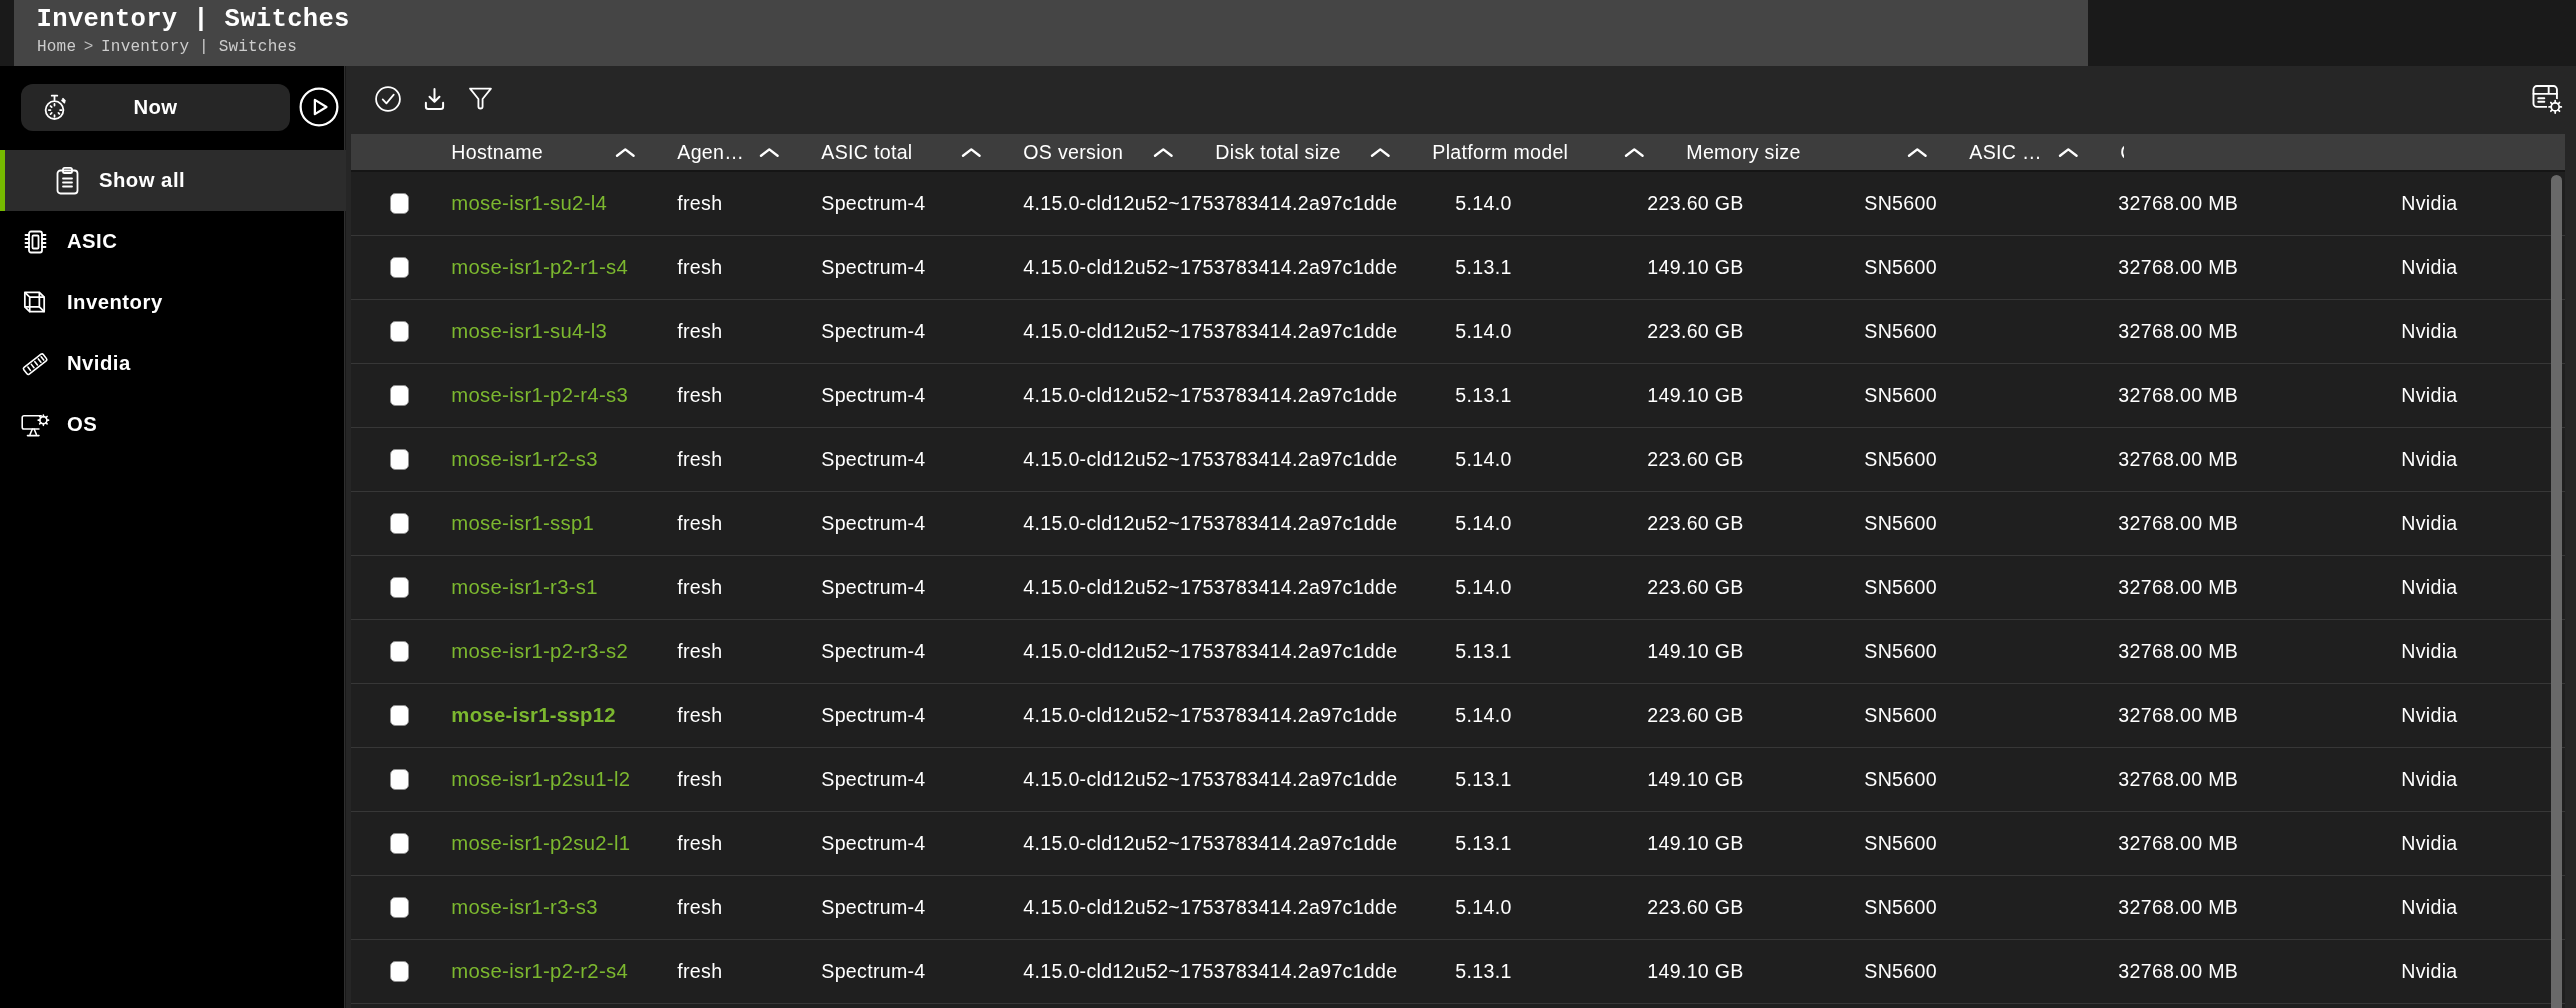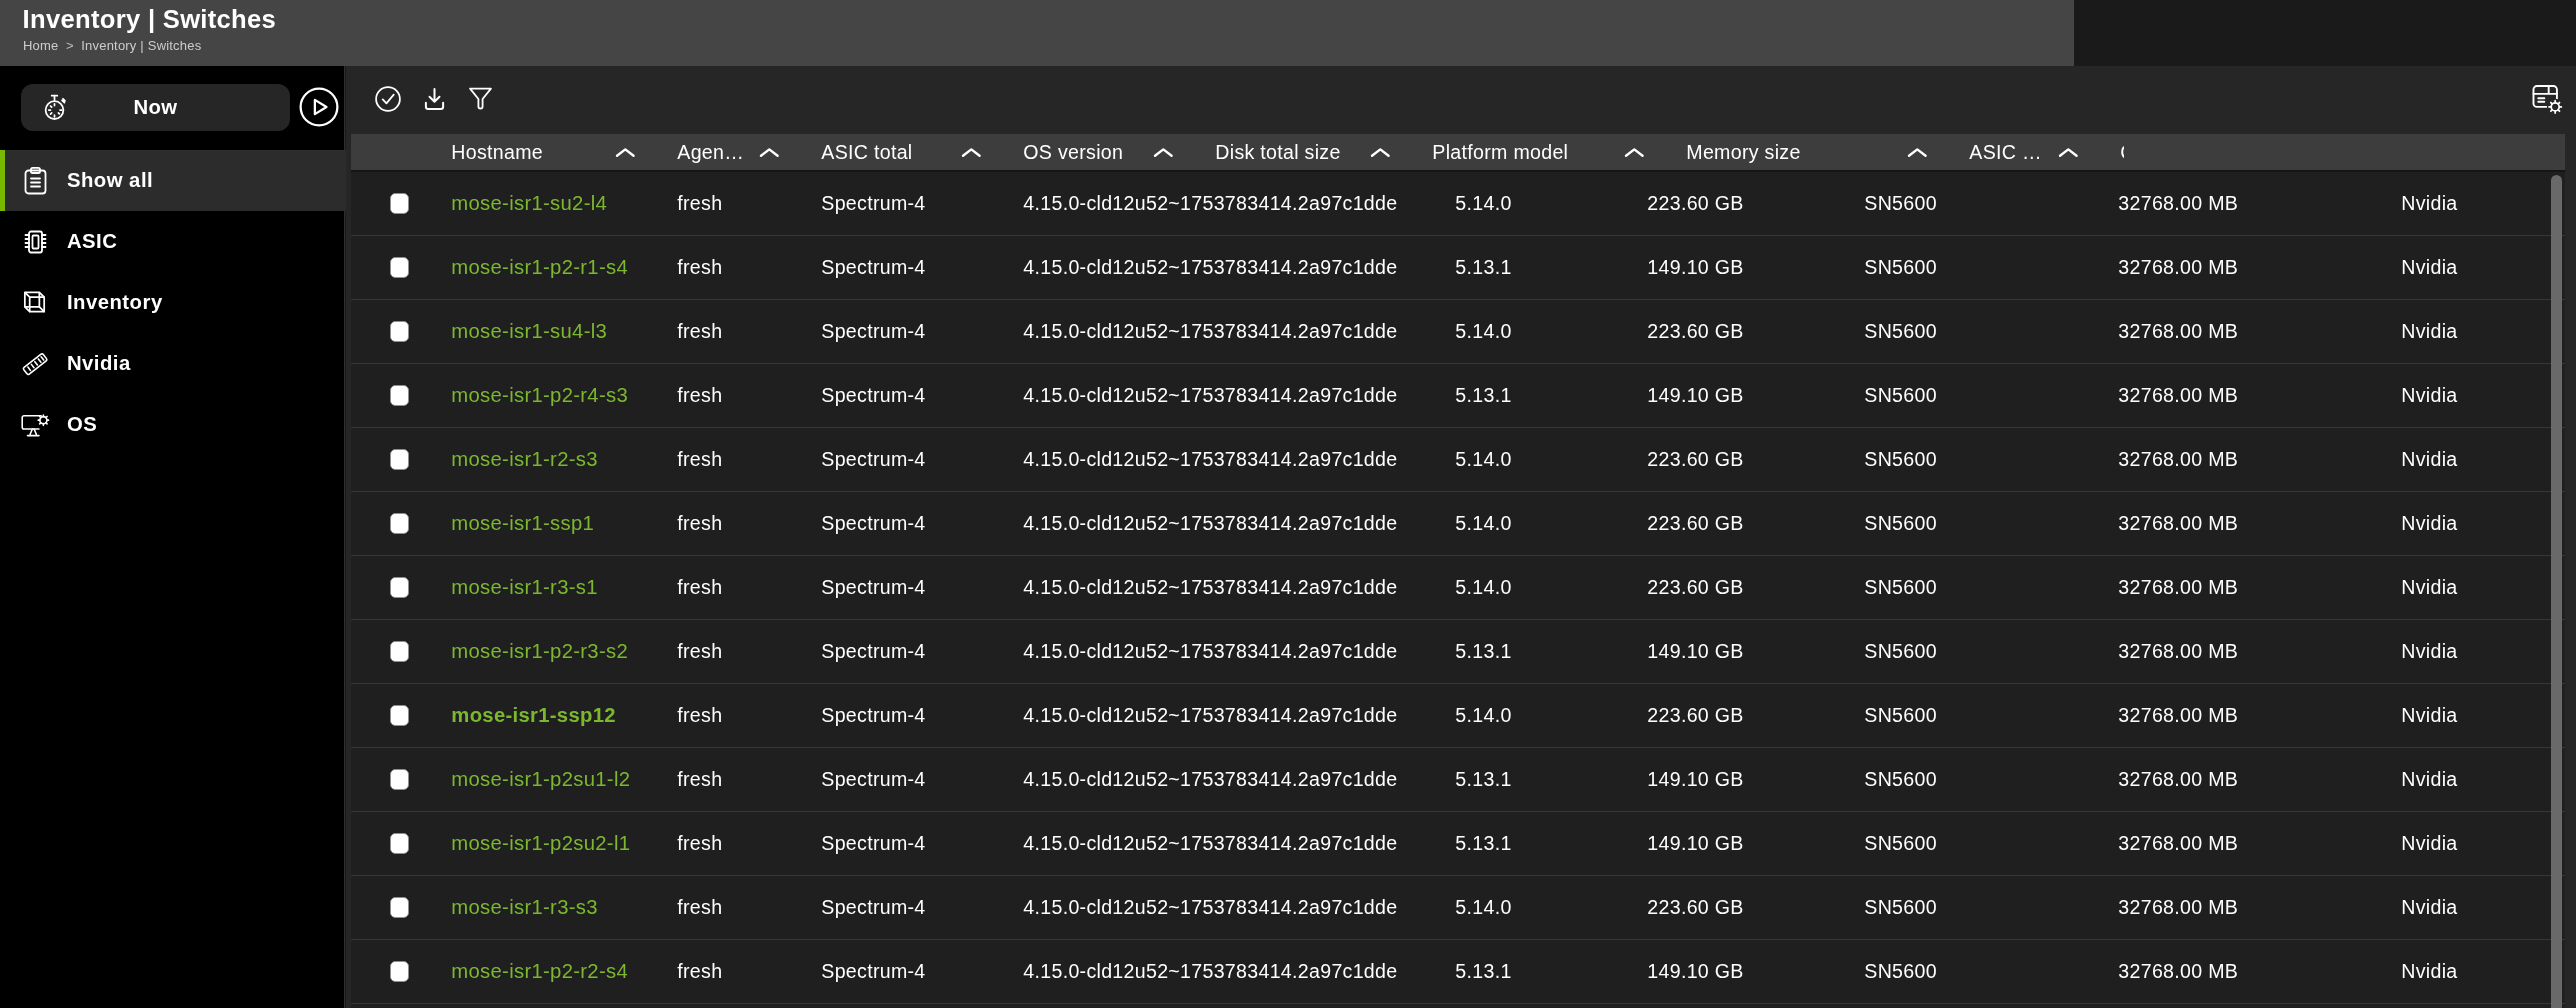--- a/index.html
+++ b/index.html
@@ -7,37 +7,37 @@
     --page-header-bg:#454545; --sidebar-bg:#000000; --content-bg:#262626;
     --table-header-bg:#3d3d3d; --row-bg:#1f1f1f; --row-sep:#373737;
     --pill-bg:#262626; --selected-bg:#2c2c2c; --thumb:#696969;
   }
   *{margin:0;padding:0;box-sizing:border-box;}
   html,body{width:2576px;height:1008px;overflow:hidden;background:#1a1a1a;
     font-family:"Liberation Sans","DejaVu Sans",sans-serif;-webkit-font-smoothing:antialiased;}
   svg{display:block;}
 
   
-  .page-header{position:absolute;left:0;top:0;width:2074px;height:66px;background:var(--page-header-bg);z-index:3;}
+  .page-header{position:absolute;left:14px;top:0;width:2074px;height:66px;background:var(--page-header-bg);z-index:3;font-family:Liberation Mono, monospace;}
   .page-title{position:absolute;left:22.6px;top:4.5px;font-size:25.6px;font-weight:700;color:#ffffff;letter-spacing:0.3px;}
-  .breadcrumb{position:absolute;left:23px;top:38px;font-size:13px;color:#cdcdcd;display:flex;gap:7.5px;align-items:center;letter-spacing:0.2px;}
+  .breadcrumb{position:absolute;left:23px;top:38px;font-size:16px;color:#cdcdcd;display:flex;gap:7.5px;align-items:center;letter-spacing:0.2px;}
   .breadcrumb .sep{color:#bdbdbd;}
 
   
   .sidebar{position:absolute;left:0;top:66px;width:345px;bottom:0;background:var(--sidebar-bg);border-right:1.5px solid #2f2f2f;z-index:2;}
   .time-pill{position:absolute;left:21px;top:18px;width:269px;height:47px;background:var(--pill-bg);
     border-radius:12px;display:flex;align-items:center;cursor:pointer;}
   .time-pill .tp-icon{margin-left:19.6px;}
   .time-pill .tp-label{position:absolute;left:0;right:0;text-align:center;font-size:20.3px;font-weight:700;color:#fff;letter-spacing:0.4px;}
   .play-btn{position:absolute;left:298px;top:20.3px;width:42px;height:42px;cursor:pointer;}
   .nav{position:absolute;left:0;top:84px;right:-1.5px;}
   .nav-item{height:61px;display:flex;align-items:center;cursor:pointer;position:relative;}
   .nav-item .icon{width:30px;margin-left:20.3px;display:flex;justify-content:center;}
   .nav-item .label{margin-left:16.6px;font-size:20.3px;font-weight:700;color:#ffffff;letter-spacing:0.5px;}
-  .nav-item.selected{background:var(--selected-bg);}
+  .nav-item.selected{background:var(--selected-bg);padding-left:32px;}
   .nav-item.selected::before{content:"";position:absolute;left:0;top:0;bottom:0;width:4.5px;background:var(--green);}
 
   
   .content{position:absolute;left:346px;top:66px;right:0;bottom:0;background:var(--content-bg);}
   .toolbar{position:relative;height:68px;}
   .toolbar .tool{position:absolute;top:18px;cursor:pointer;}
   .tool.t-check{left:27px;} .tool.t-download{left:74px;} .tool.t-filter{left:120px;}
   .tool.t-settings{right:12px;top:16.6px;}
 
   

